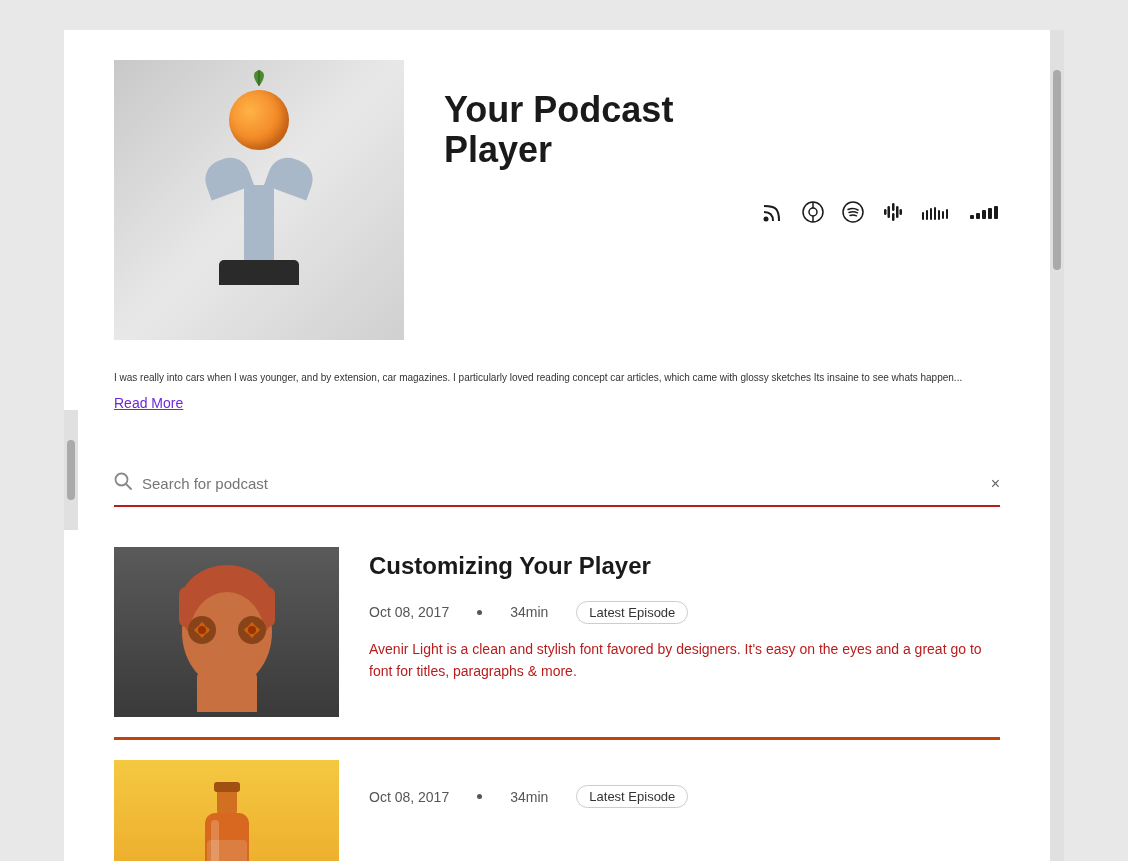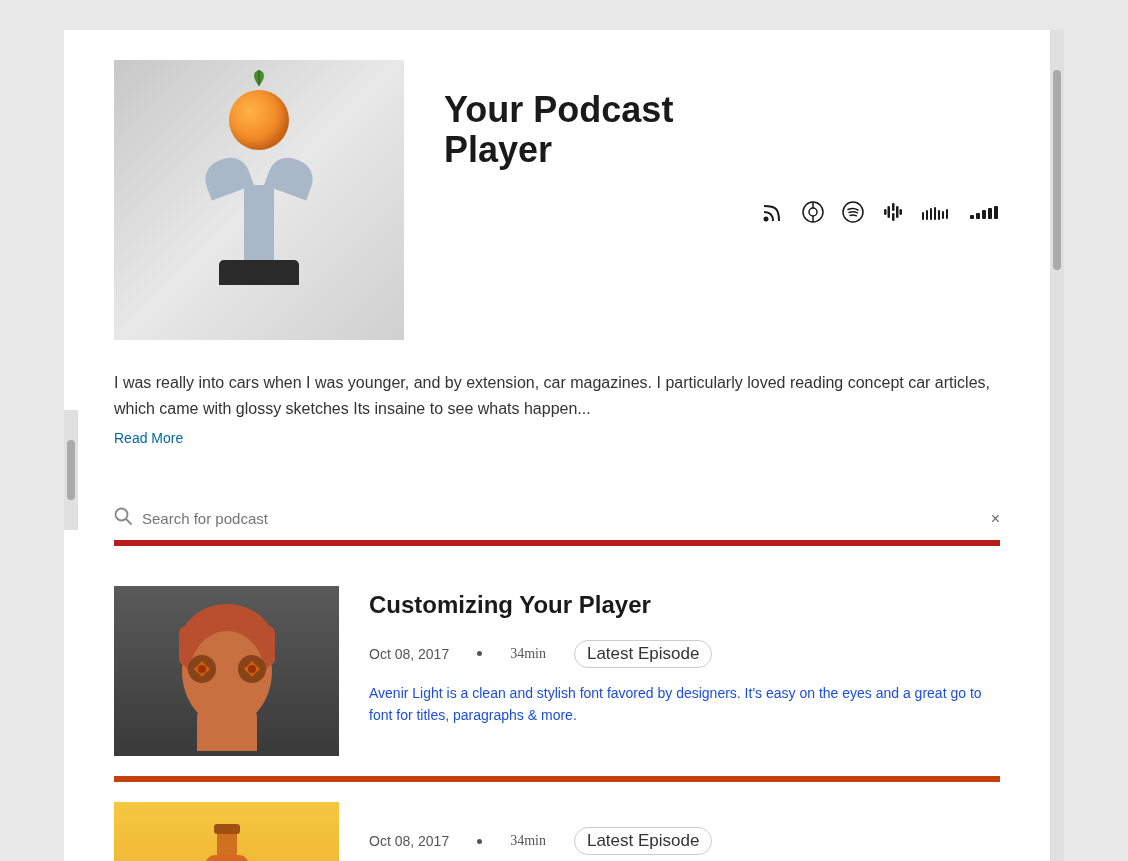--- a/index.html
+++ b/index.html
@@ -171,37 +171,38 @@
       color: #1a1a1a;
       cursor: pointer;
     }
 
     
     .description-section {
       margin-bottom: 30px;
       padding-bottom: 20px;
     }
     .description-text {
-      font-size: 16px;
+      font-size: 10px;
       color: #333;
       line-height: 1.6;
       margin-bottom: 8px;
     }
     .read-more-link {
       font-size: 14px;
-      color: #0369a1;
+      color: #6d28d9;
+      text-decoration: underline;
       cursor: pointer;
     }
 
     
     .search-bar {
       display: flex;
       align-items: center;
       padding: 10px 0;
-      border-bottom: 6px solid #b91c1c;
+      border-bottom: 2px solid #b91c1c;
       margin-bottom: 20px;
       position: relative;
     }
     .search-icon-wrap {
       color: #888;
       margin-right: 10px;
       font-size: 18px;
     }
     .search-input-field {
       flex: 1;
@@ -215,21 +216,21 @@
       color: #666;
       cursor: pointer;
       font-size: 16px;
     }
 
     
     .episode-item {
       display: flex;
       gap: 30px;
       padding: 20px 0;
-      border-bottom: 6px solid #c2410c;
+      border-bottom: 3px solid #c2410c;
       align-items: flex-start;
     }
     .episode-image {
       width: 225px;
       height: 170px;
       flex-shrink: 0;
       overflow: hidden;
     }
     .episode-img-1 {
       width: 100%;
@@ -272,33 +273,32 @@
     }
     .episode-dot {
       width: 5px;
       height: 5px;
       border-radius: 50%;
       background: #555;
     }
     .episode-duration {
       font-size: 14px;
       color: #555;
-      font-family: Liberation Serif, serif;
     }
     .episode-badge {
       padding: 3px 12px;
       border: 1px solid #ccc;
       border-radius: 20px;
-      font-size: 17px;
+      font-size: 13px;
       color: #333;
       text-align: right;
     }
     .episode-description {
       font-size: 14px;
-      color: #1d4ed8;
+      color: #b91c1c;
       line-height: 1.6;
     }
   </style>
 </head>
 <body>
 
 <div class="page-container">
 
   <div class="scrollbar-left">
     <div class="scrollbar-left-thumb"></div>

